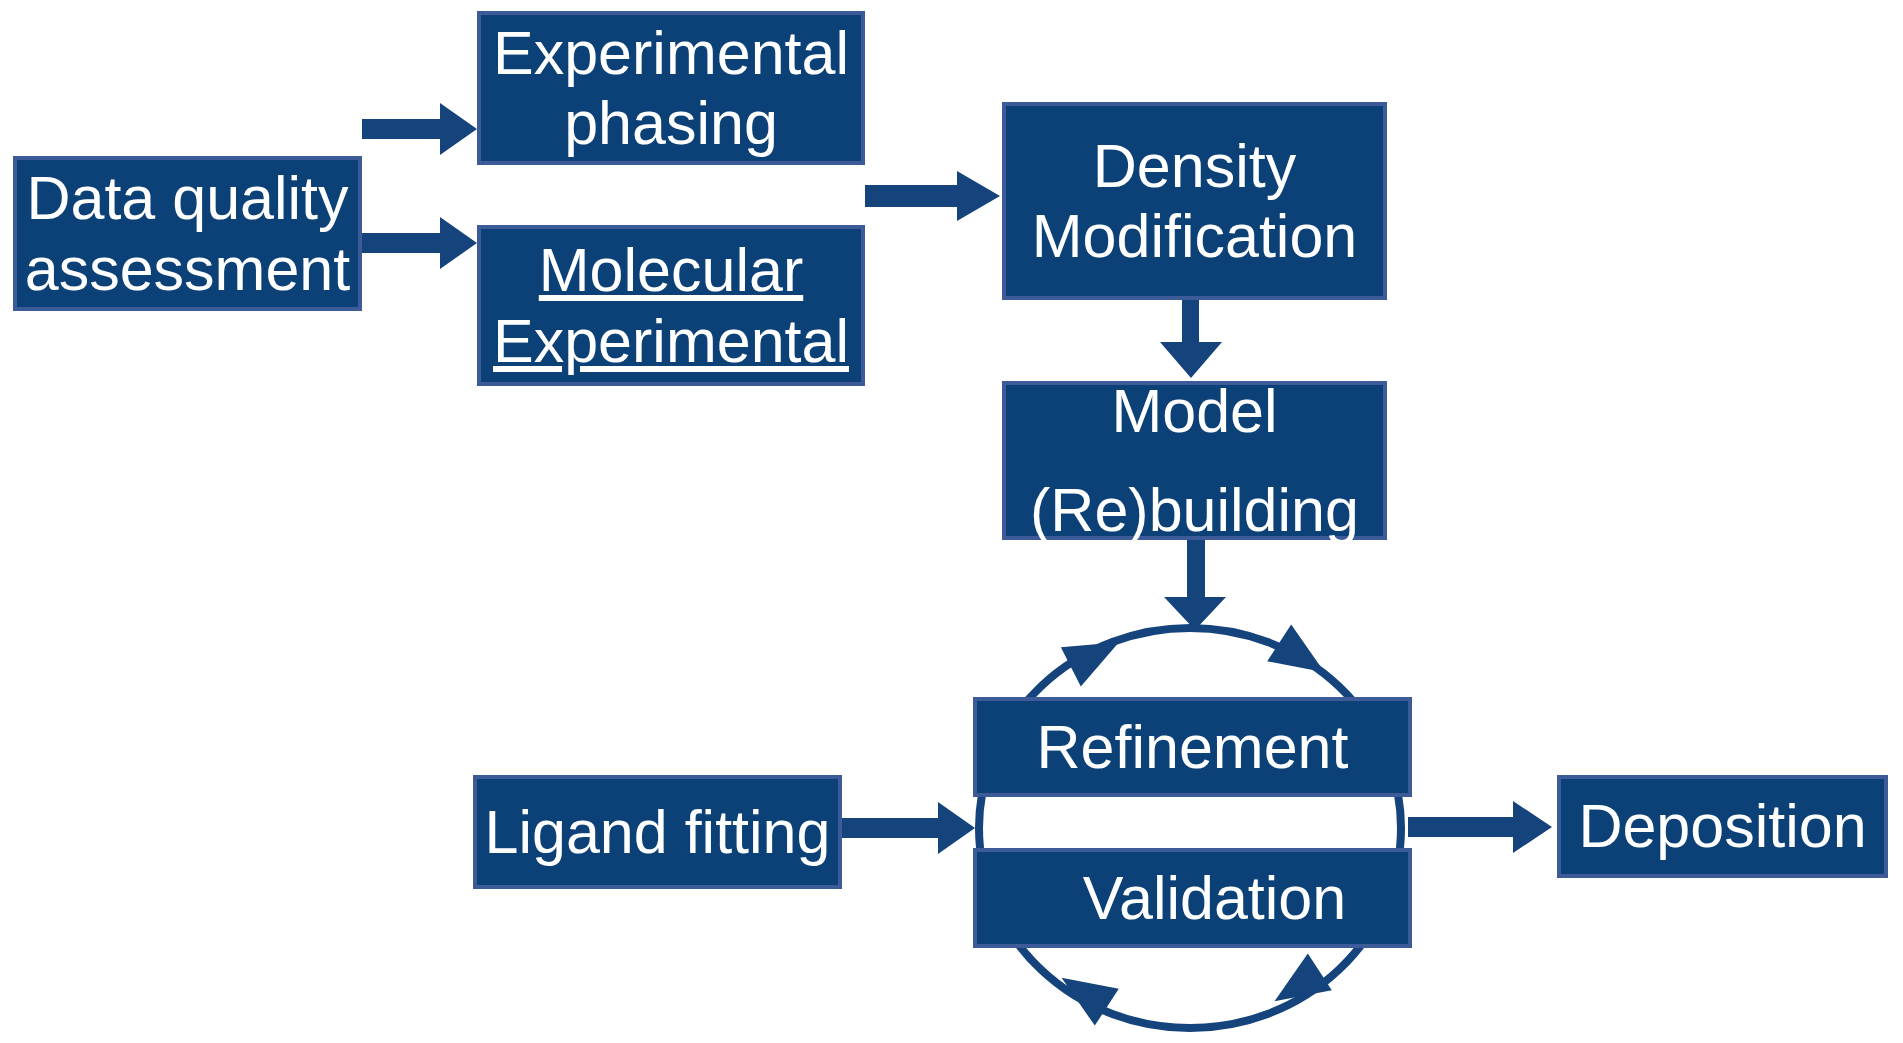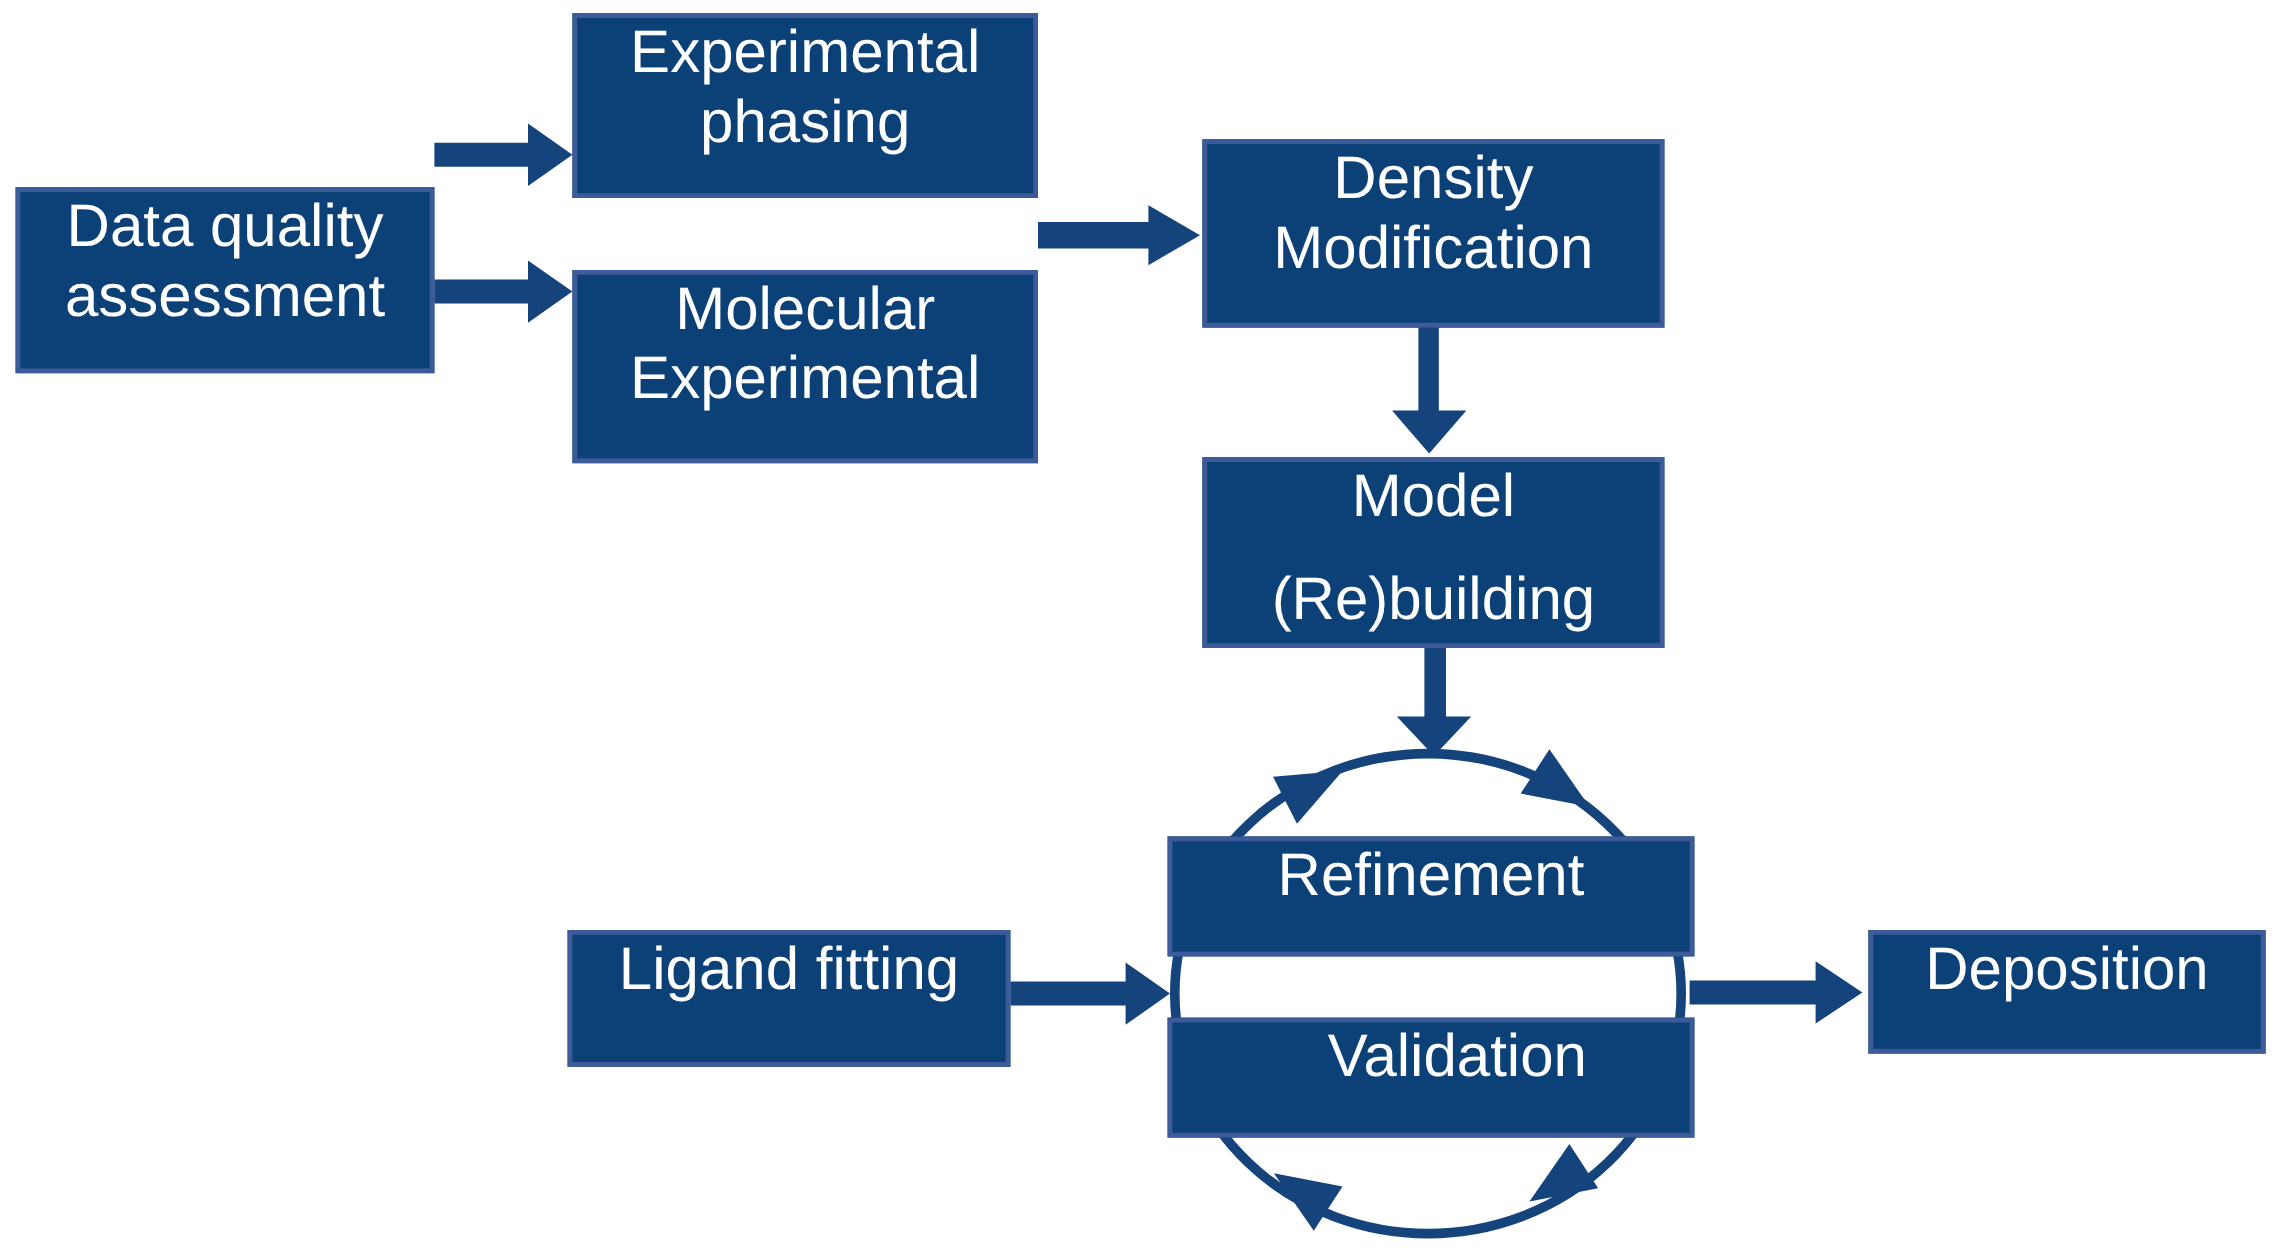--- a/index.html
+++ b/index.html
@@ -17,30 +17,30 @@
     font-family:"Liberation Sans",sans-serif;
     overflow:hidden;
   }
   svg.layer{position:absolute;left:0;top:0;z-index:1;}
   .node{
     position:absolute;box-sizing:border-box;z-index:2;
     background:var(--box-fill);
     border:4px solid var(--box-border);
     color:var(--text-color);
     display:flex;flex-direction:column;
-    align-items:center;
+    align-items:center;justify-content:center;
     text-align:center;
-    font-size:50px;line-height:1.15;
+    font-size:61px;line-height:1.15;
     white-space:nowrap;
   }
   
   .n-dq {left:13px;  top:112px; width:349px; height:155px;margin-top:44px;}
   .n-ep {left:477px; top:11px;  width:388px; height:154px;}
-  .n-mr {left:477px; top:225px; width:388px; height:161px;}
-  .n-dm {left:1002px;top:116px; width:385px; height:157px;}
+  .n-mr {left:477px; top:225px; width:388px; height:161px;text-decoration:underline;}
+  .n-dm {left:1002px;top:102px; width:385px; height:198px;}
   .n-mb {left:1002px;top:381px; width:385px; height:159px;gap:28px;}
   .n-rf {left:973px; top:697px; width:439px; height:100px;}
   .n-vl {left:973px; top:848px; width:439px; height:100px;padding-left:44px;}
   .n-lf {left:473px; top:775px; width:369px; height:114px;}
   .n-dp {left:1557px;top:775px; width:331px; height:103px;}
   .arrow{fill:var(--arrow);}
   .cycle-ring{fill:none;stroke:var(--arrow);stroke-width:8px;}
 </style>
 </head>
 <body>

